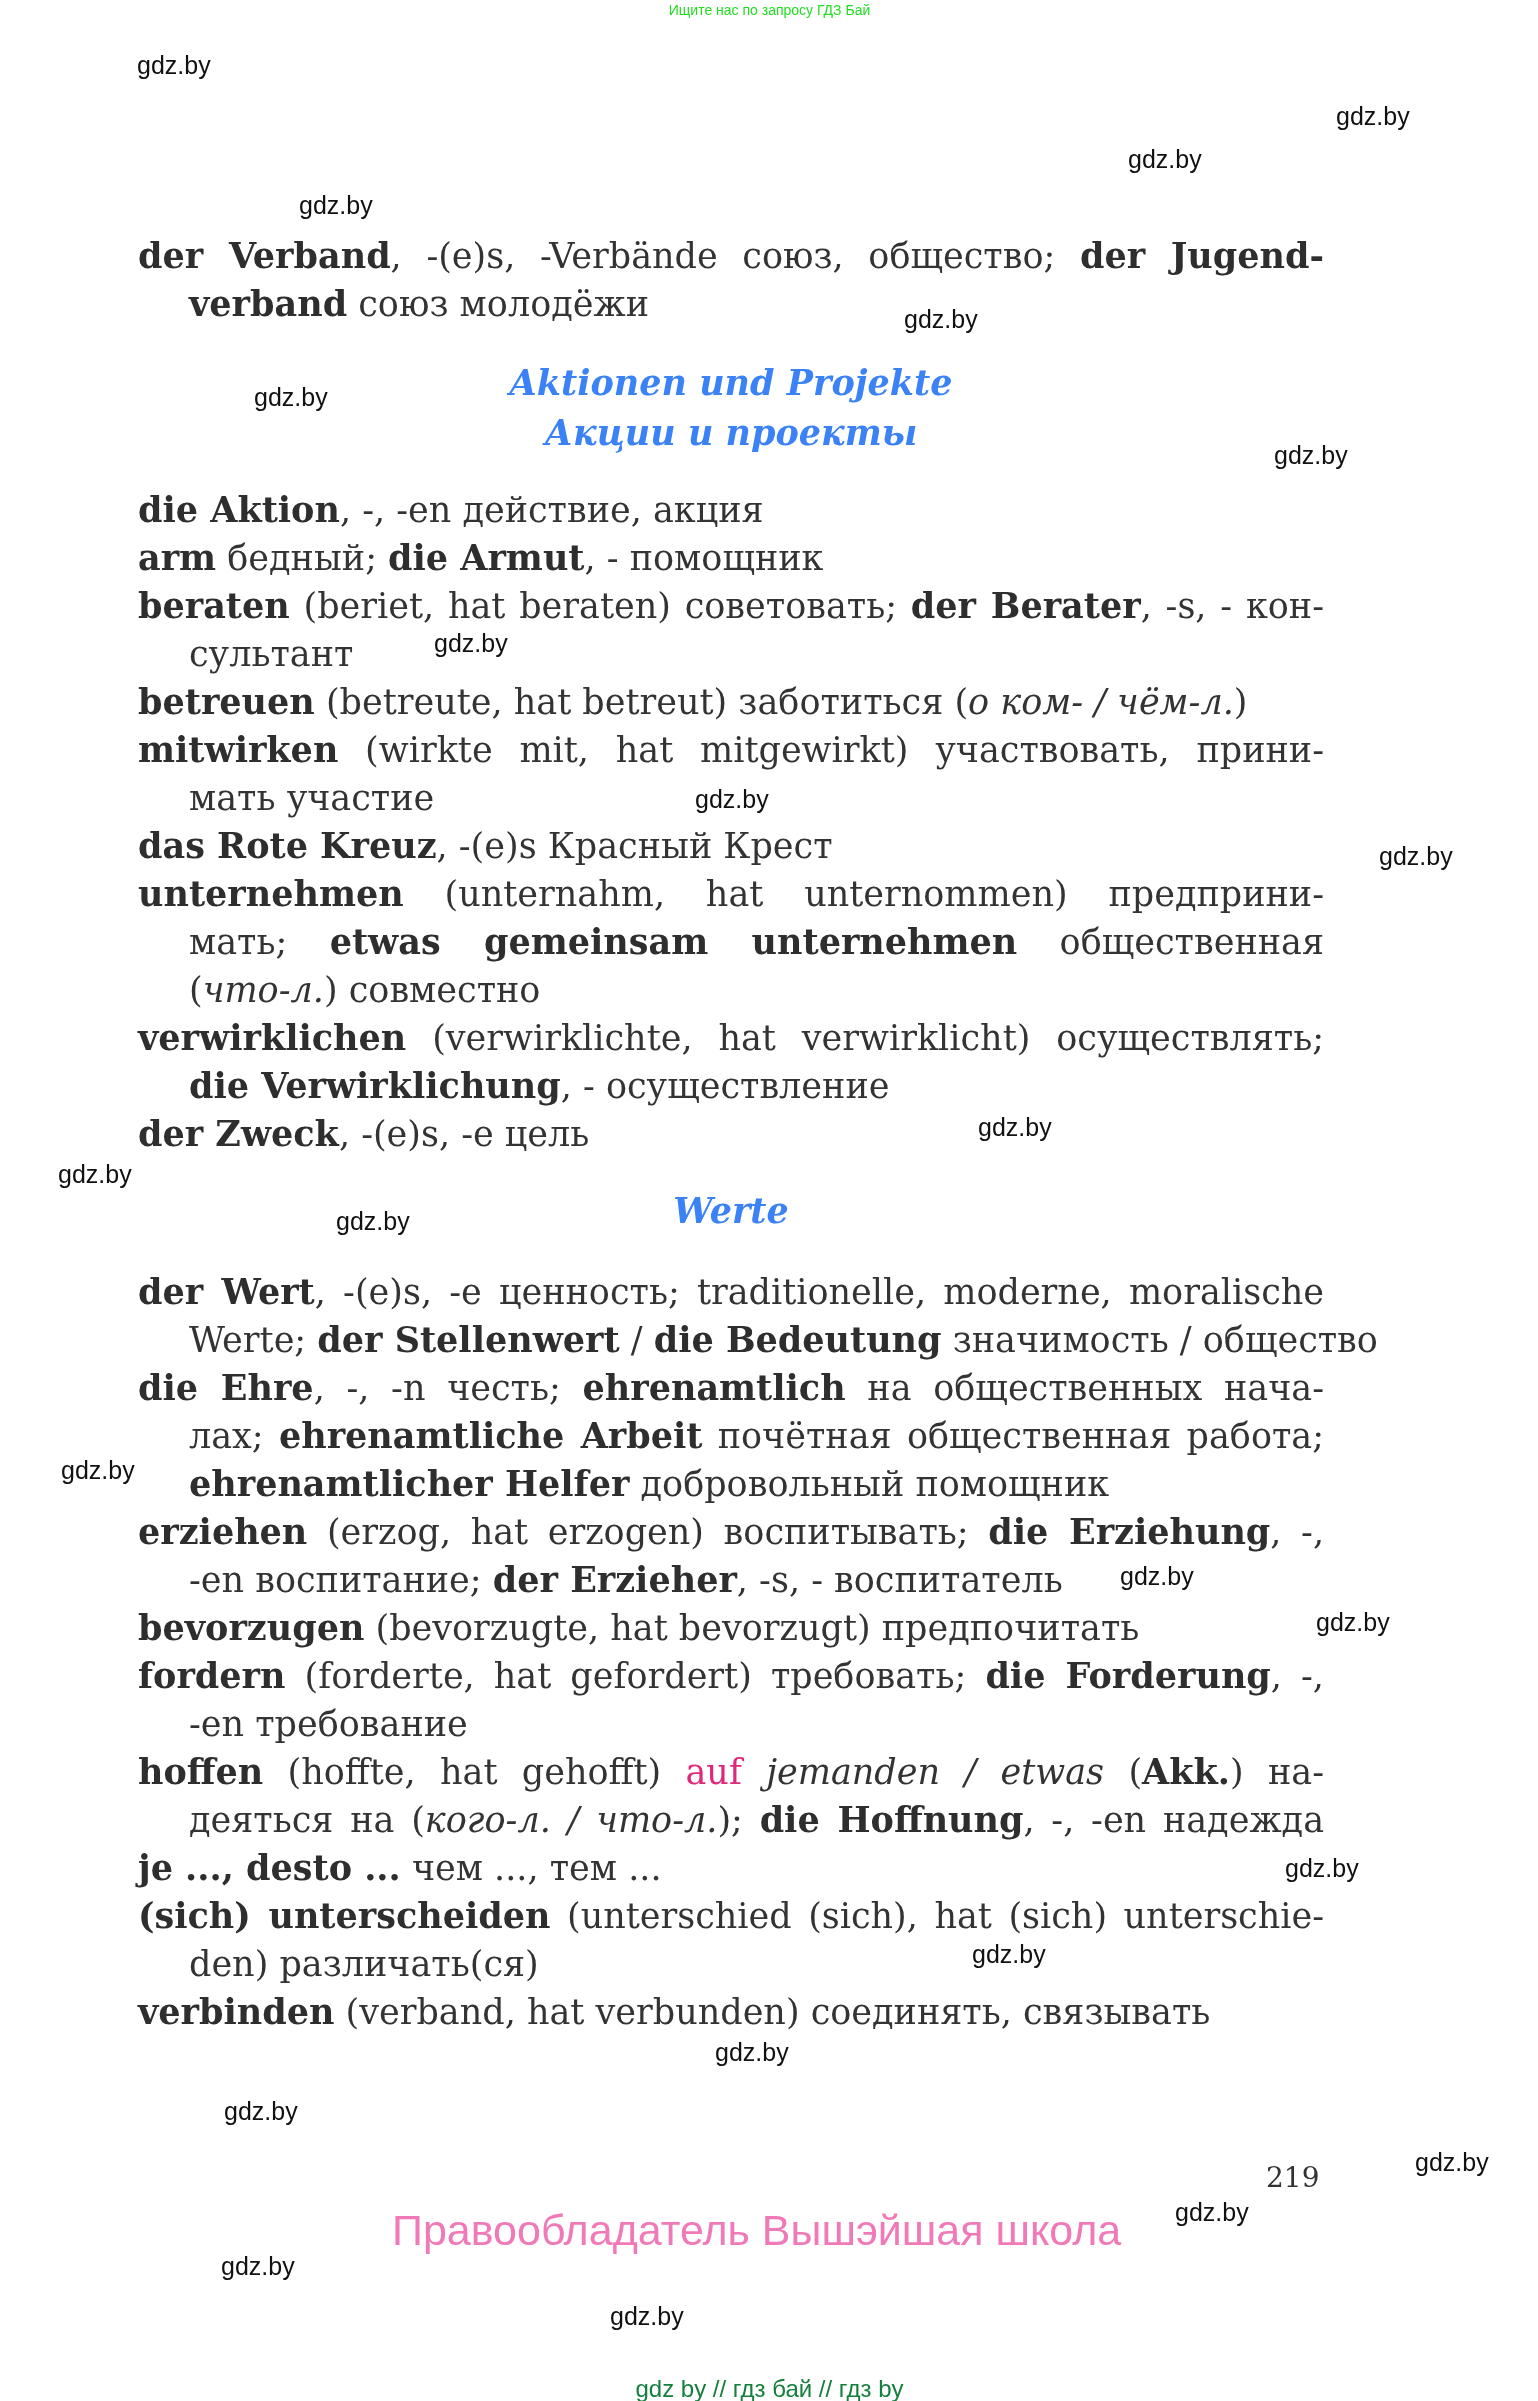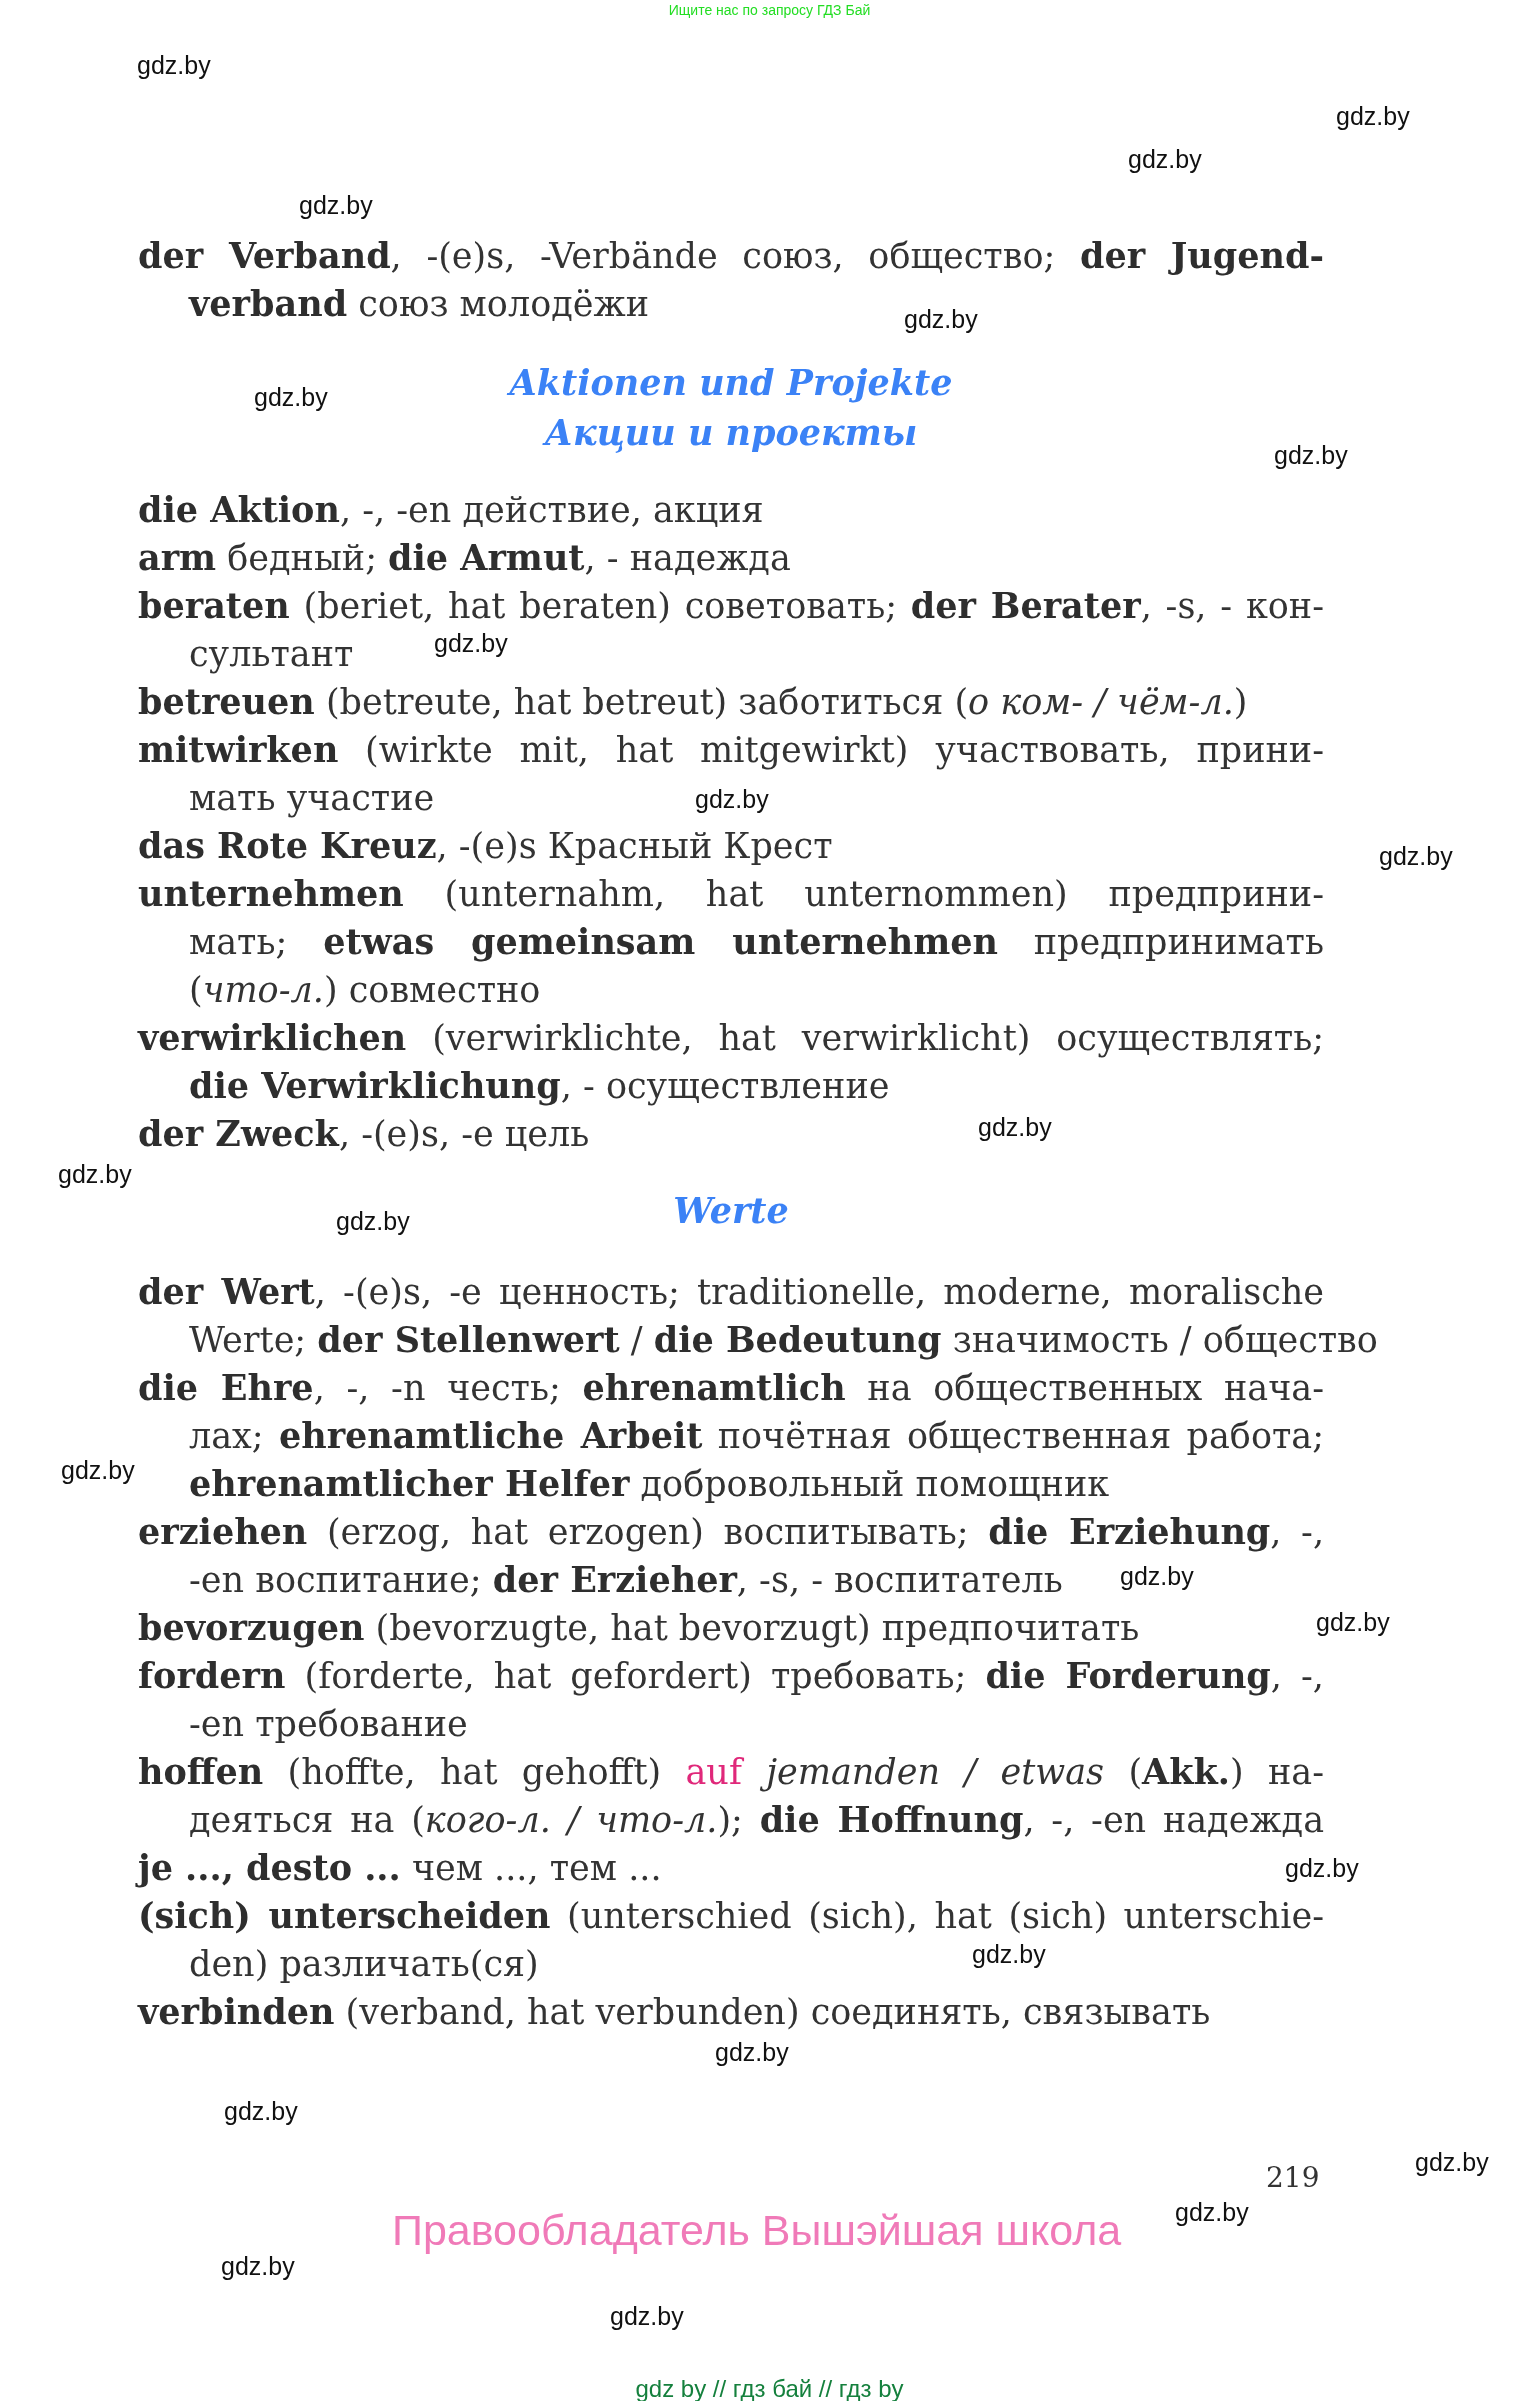--- a/index.html
+++ b/index.html
@@ -55,29 +55,29 @@
   <div id="sec-top">
       <div class="line just"><span class="b">der Verband</span><span>, -(e)s, -Verbände союз, общество; </span><span class="b">der Jugend-</span></div>
       <div class="line ind"><span class="b">verband</span><span> союз молодёжи</span></div>
     </div>
   <div class="gap"></div>
   <div class="heading">Aktionen und Projekte</div>
   <div class="heading">Акции и проекты</div>
   <div class="gap" style="height:28px"></div>
   <div id="sec-aktionen">
       <div class="line"><span class="b">die Aktion</span><span>, -, -en действие, акция</span></div>
-      <div class="line"><span class="b">arm</span><span> бедный; </span><span class="b">die Armut</span><span>, - надежда</span></div>
+      <div class="line"><span class="b">arm</span><span> бедный; </span><span class="b">die Armut</span><span>, - помощник</span></div>
       <div class="line just"><span class="b">beraten</span><span> (beriet, hat beraten) советовать; </span><span class="b">der Berater</span><span>, -s, - кон-</span></div>
       <div class="line ind"><span>сультант</span></div>
       <div class="line"><span class="b">betreuen</span><span> (betreute, hat betreut) заботиться (</span><span class="i">о ком- / чём-л.</span><span>)</span></div>
       <div class="line just"><span class="b">mitwirken</span><span> (wirkte mit, hat mitgewirkt) участвовать, прини-</span></div>
       <div class="line ind"><span>мать участие</span></div>
       <div class="line"><span class="b">das Rote Kreuz</span><span>, -(e)s Красный Крест</span></div>
       <div class="line just"><span class="b">unternehmen</span><span> (unternahm, hat unternommen) предприни-</span></div>
-      <div class="line just ind"><span>мать; </span><span class="b">etwas gemeinsam unternehmen</span><span> предпринимать</span></div>
+      <div class="line just ind"><span>мать; </span><span class="b">etwas gemeinsam unternehmen</span><span> общественная</span></div>
       <div class="line ind"><span>(</span><span class="i">что-л.</span><span>) совместно</span></div>
       <div class="line just"><span class="b">verwirklichen</span><span> (verwirklichte, hat verwirklicht) осуществлять;</span></div>
       <div class="line ind"><span class="b">die Verwirklichung</span><span>, - осуществление</span></div>
       <div class="line"><span class="b">der Zweck</span><span>, -(e)s, -e цель</span></div>
     </div>
   <div class="gap" style="height:28px"></div>
   <div class="heading">Werte</div>
   <div class="gap" style="height:32px"></div>
   <div id="sec-werte">
       <div class="line just"><span class="b">der Wert</span><span>, -(e)s, -e ценность; traditionelle, moderne, moralische</span></div>

